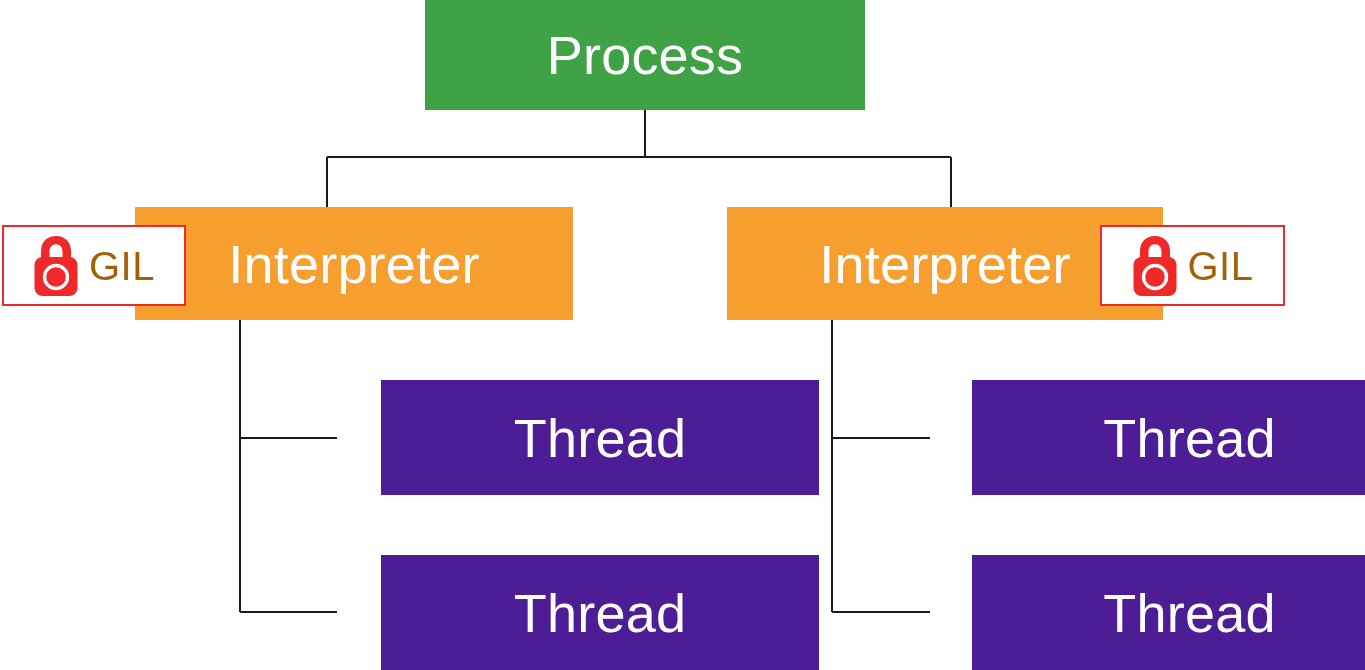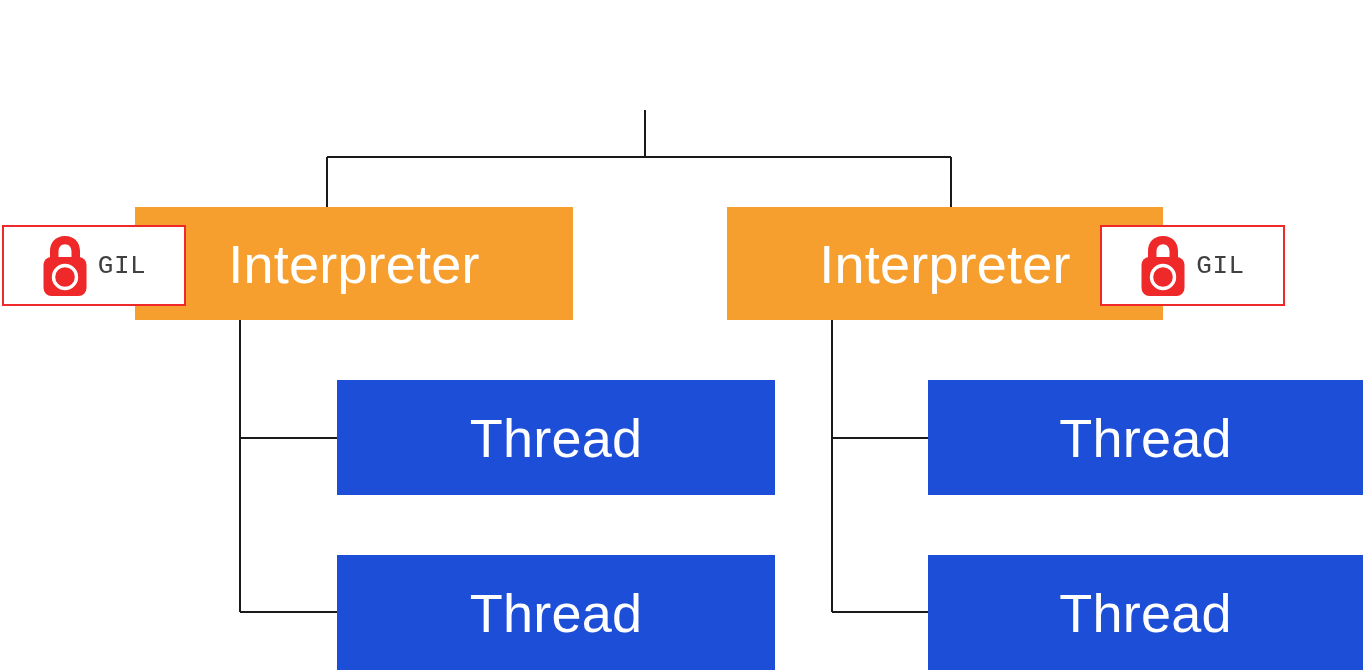--- a/index.html
+++ b/index.html
@@ -49,45 +49,45 @@
   }
 
   .node-interpreter {
     background: #f69f2f;
     font-size: 54px;
     font-weight: 400;
     align-items: center;
   }
 
   .node-thread {
-    background: #1d4ed8;
+    background: #4c1d95;
     font-size: 54px;
     font-weight: 400;
+    margin-left: 44px;
   }
 
   
   .gil-box {
     position: absolute;
     z-index: 4;
     box-sizing: border-box;
     background: #ffffff;
     border: 2px solid #ef2929;
     display: flex;
     align-items: center;
     justify-content: center;
     gap: 10px;
     padding: 0 8px;
   }
   .gil-label {
-    color: #404040;
-    font-size: 26px;
+    color: #a16207;
+    font-size: 40px;
     font-weight: 400;
     line-height: 1;
     letter-spacing: 0.5px;
-    font-family: Liberation Mono, monospace;
   }
   .lock-icon {
     display: block;
     flex: 0 0 auto;
   }
 </style>
 </head>
 <body>
 
 <div id="canvas">
@@ -105,20 +105,23 @@
       <path d="M240,320 L240,612"></path>
       <path d="M240,438 L337,438"></path>
       <path d="M240,612 L337,612"></path>
 
       <path d="M832,320 L832,612"></path>
       <path d="M832,438 L930,438"></path>
       <path d="M832,612 L930,612"></path>
     </g>
   </svg>
 
+  <div class="node node-process" style="left:425px; top:0px; width:440px; height:110px;">
+    <span>Process</span>
+  </div>
 
   <div class="node node-interpreter" style="left:135px; top:207px; width:438px; height:113px;">
     <span>Interpreter</span>
   </div>
 
   <div class="gil-box" style="left:2px; top:225px; width:184px; height:81px;">
     <svg class="lock-icon" width="46" height="62" viewBox="0 0 46 62" xmlns="http://www.w3.org/2000/svg">
 
       <path d="M23 1 C13.6 1 8 7.6 8 16 L8 26 L16.5 26 L16.5 16.5
                C16.5 12 19.3 9.2 23 9.2 C26.7 9.2 29.5 12 29.5 16.5

